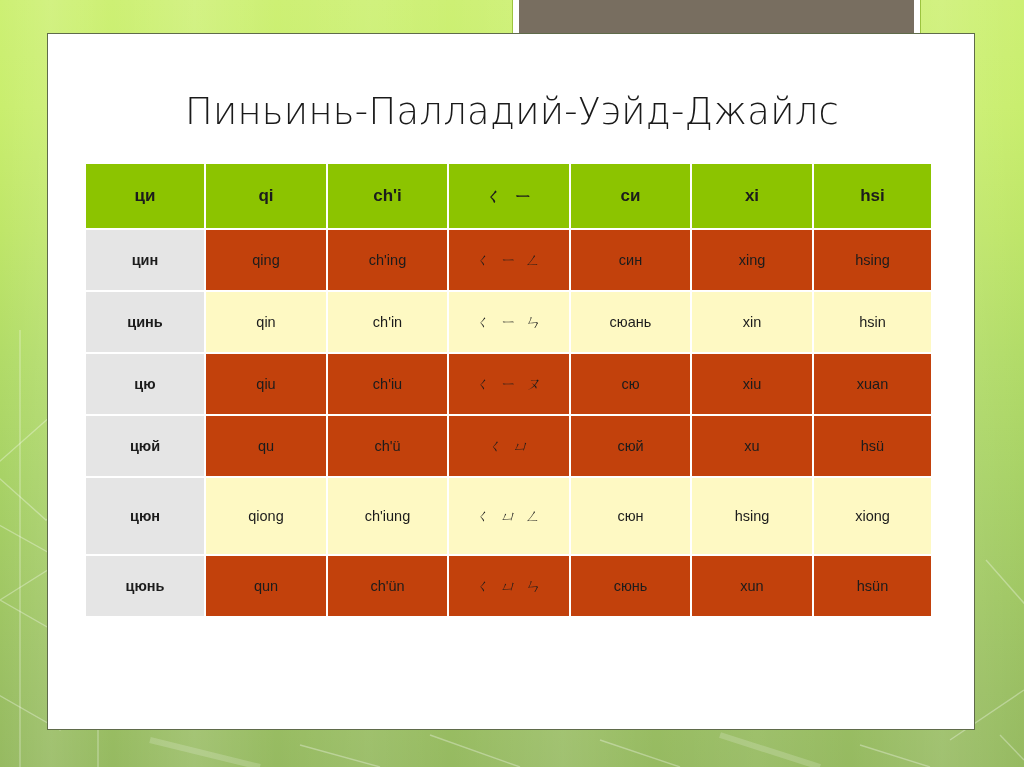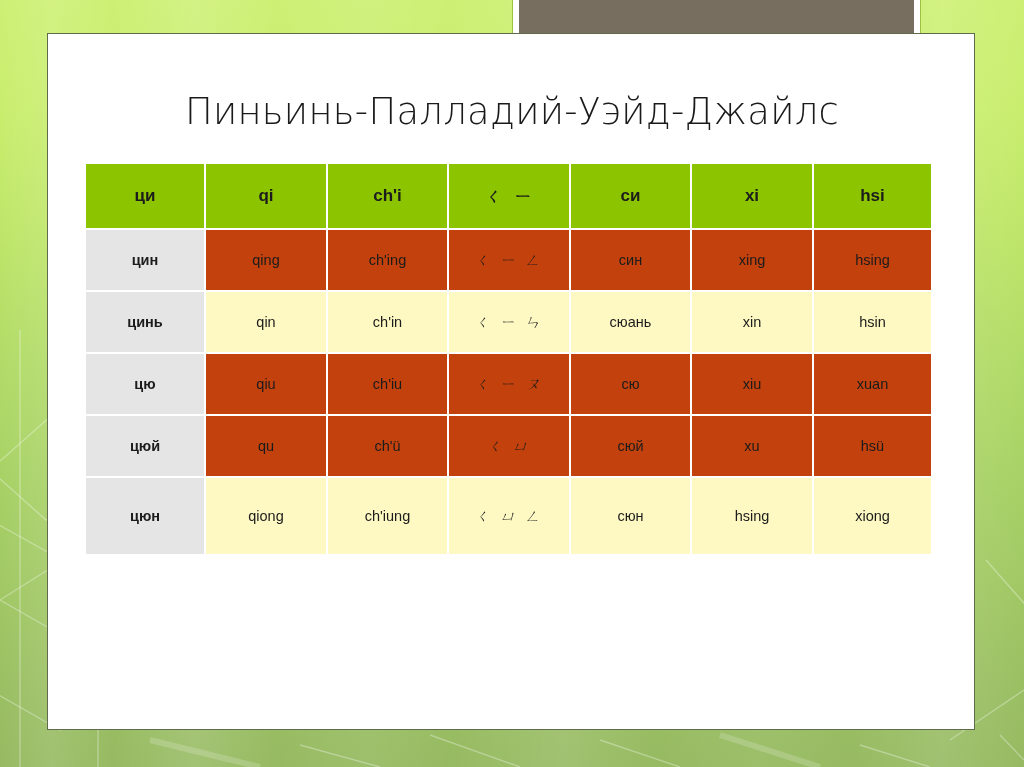--- a/index.html
+++ b/index.html
@@ -263,18 +263,27 @@
             </tr>
             <tr class="band-b r-tall">
               <th class="rowhead">цюн</th>
               <td>qiong</td>
               <td>ch'iung</td>
               <td class="zhuyin">ㄑ ㄩ ㄥ</td>
               <td>сюн</td>
               <td>hsing</td>
               <td>xiong</td>
             </tr>
+            <tr class="band-a r-normal">
+              <th class="rowhead">цюнь</th>
+              <td>qun</td>
+              <td>ch'ün</td>
+              <td class="zhuyin">ㄑ ㄩ ㄣ</td>
+              <td>сюнь</td>
+              <td>xun</td>
+              <td>hsün</td>
+            </tr>
           </tbody>
       </table>
     </div>
 
   </div>
 </div>
 
 </body></html>

